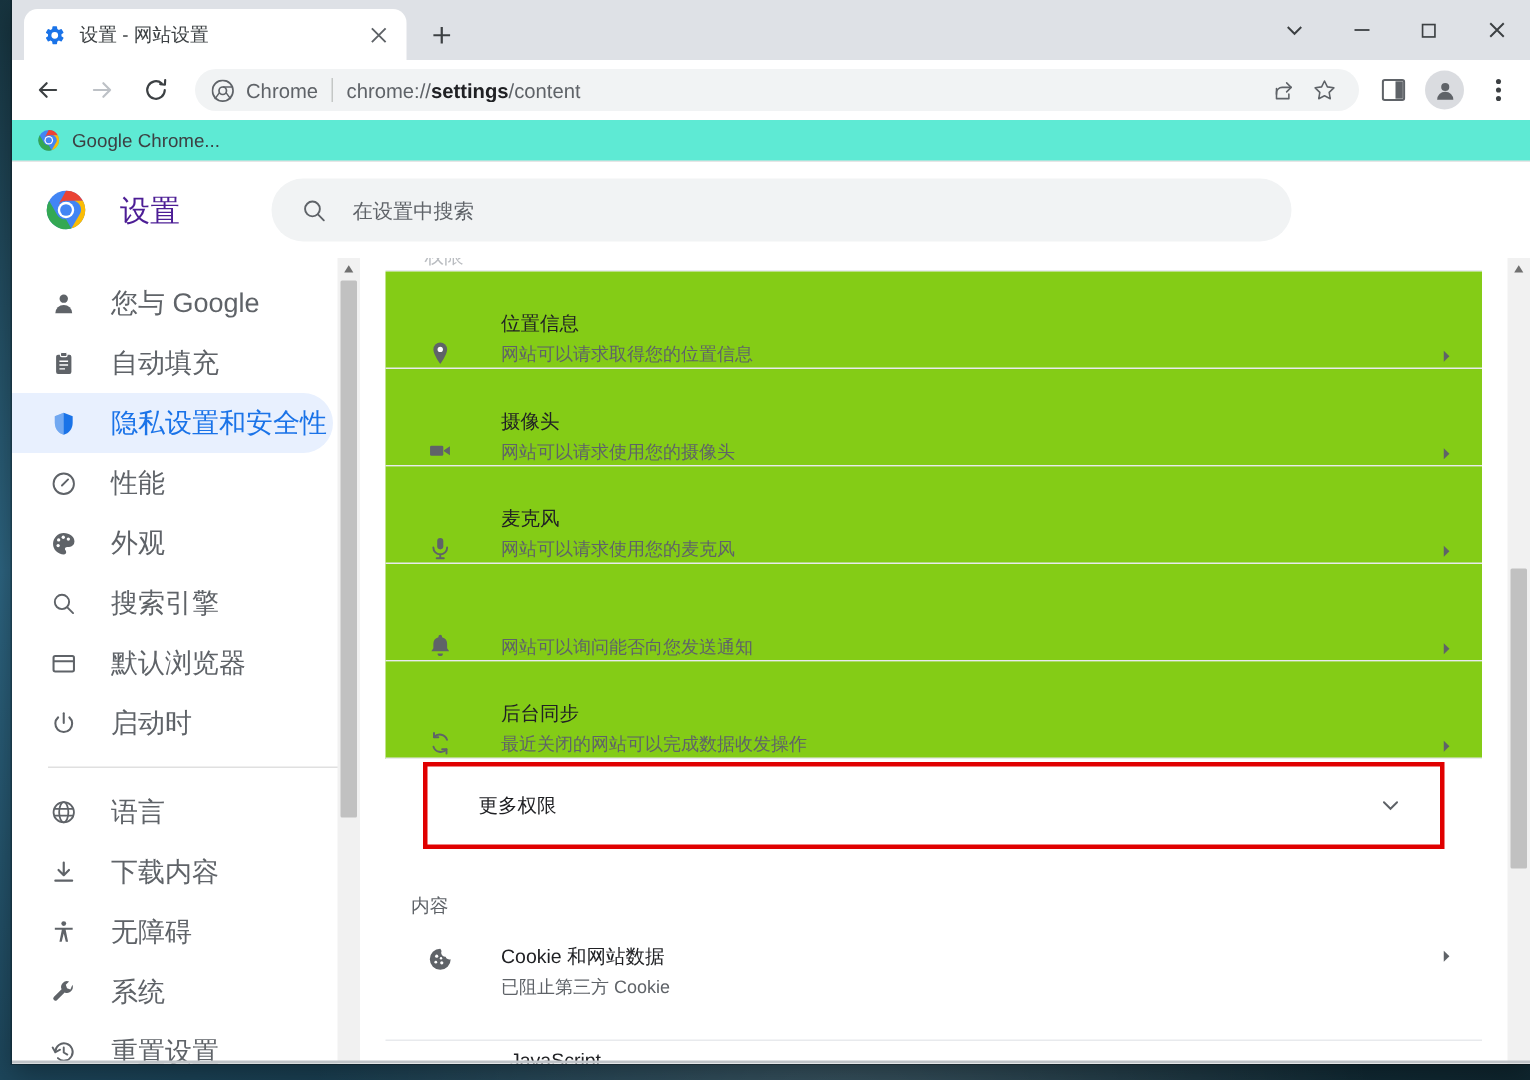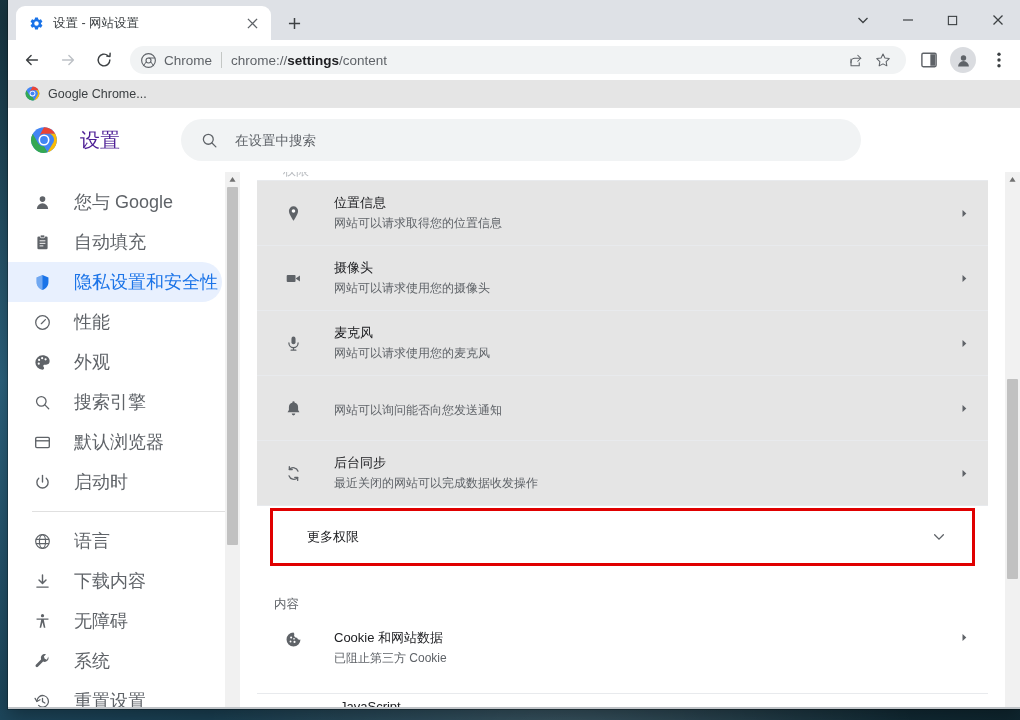--- a/index.html
+++ b/index.html
@@ -68,21 +68,21 @@
   #omni-actions { display:flex; align-items:center; margin-left:auto; gap:2px; }
   .omni-act { width:26px; height:26px; border-radius:50%; display:flex; align-items:center; justify-content:center; }
   .tbar-right { display:flex; align-items:center; }
   .tb-icon { width:30px; height:30px; border-radius:50%; display:flex; align-items:center; justify-content:center; margin-left:2px; }
   #avatar {
     width:26px; height:26px; border-radius:50%; background:#dadce0;
     display:flex; align-items:center; justify-content:center; margin:0 6px;
   }
   
   #bookmarks {
-    height:28px; background:#e5e5e5; display:flex; align-items:center;
+    height:28px; background:#5eead4; display:flex; align-items:center;
     padding:0 10px; border-bottom:1px solid #e6e6e6;
   }
   .bm { display:flex; align-items:center; height:22px; padding:0 6px; border-radius:4px; }
   .bm-fav { width:16px; height:16px; flex:0 0 16px; display:flex; align-items:center; justify-content:center; }
   .bm-label { font-size:12.5px; color:#3c4043; margin-left:8px; white-space:nowrap; }
   
   #page { height:641px; background:#fff; display:flex; flex-direction:column; }
   #settings-header {
     height:64px; flex:0 0 64px; display:flex; align-items:center;
     background:#fff; padding-left:22px;
@@ -130,30 +130,30 @@
     position:absolute; inset:0 15px 0 0; overflow:hidden; background:#fff;
   }
   #content-inner { padding:0 0 0 0; }
   #cut-top { height:8px; overflow:hidden; position:relative; }
   #cut-top-text {
     position:absolute; left:43px; top:-10px; font-size:13px; color:#b9bcc0;
     white-space:nowrap;
   }
   .card-list { margin:0 17px 0 17px; border-top:1px solid #e8eaed; }
   .perm-row {
-    display:flex; align-items:center; height:65px;
-    border-bottom:1px solid #e8eaed; padding:0 16px 0 26px; background:#e5e5e5;
+    display:flex; align-items:flex-end; height:65px;
+    border-bottom:1px solid #e8eaed; padding:0 16px 0 26px; background:#84cc16;
   }
   .perm-ico { width:20px; height:20px; flex:0 0 20px; display:flex; align-items:center; justify-content:center; color:#5f6368; }
   .perm-txt { flex:1; margin-left:31px; min-width:0; }
   .perm-title { font-size:13px; color:#202124; line-height:17px; }
   .perm-sub { font-size:12px; color:#5f6368; line-height:17px; margin-top:4px; }
   .perm-arrow { width:16px; height:16px; flex:0 0 16px; display:flex; align-items:center; justify-content:center; }
   
-  #more-perm-wrap { margin:0 14px; padding:2px 16px; }
+  #more-perm-wrap { margin:0 26px; padding:2px 16px; }
   #more-perm {
     position:relative; height:58px; display:flex; align-items:center;
     padding:0 24px 0 34px; background:#fff;
     border:3px solid #e00000;
   }
   #more-perm-label { flex:1; font-size:13px; color:#202124; }
   #more-perm-chevron { width:18px; height:18px; flex:0 0 18px; display:flex; align-items:center; justify-content:center; }
   .section-head {
     font-size:12.5px; color:#5f6368; padding:28px 0 16px 34px;
   }

